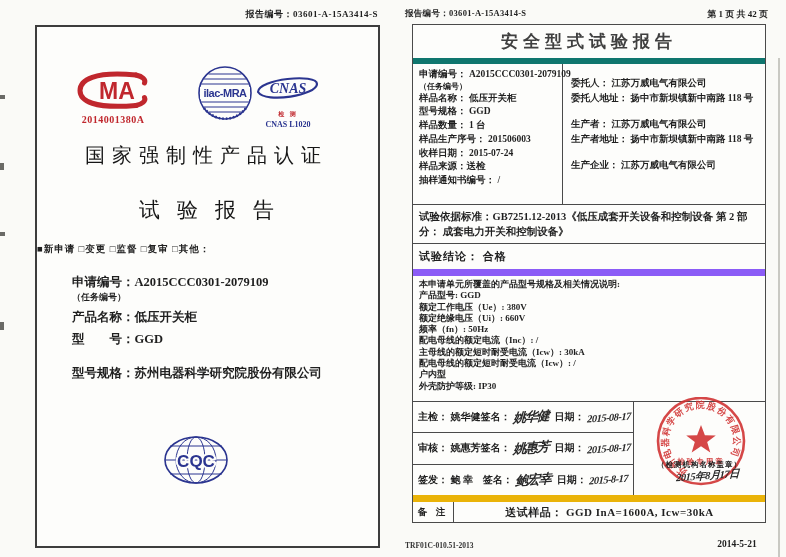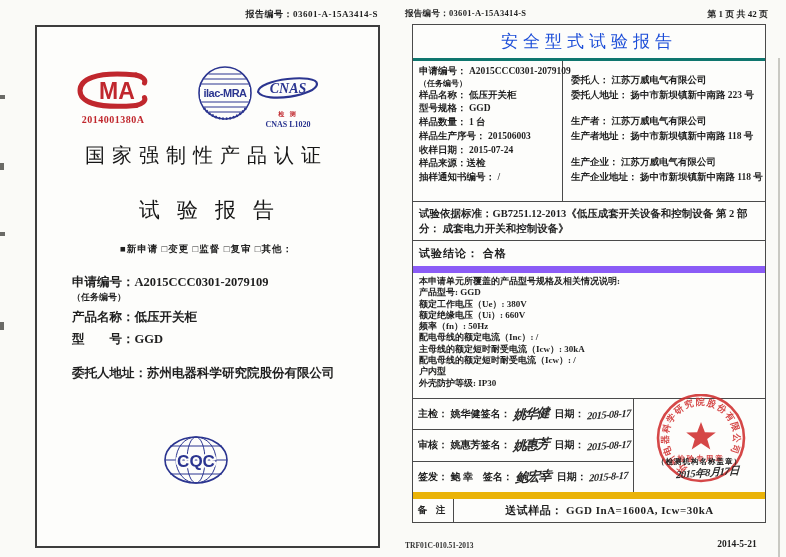--- a/index.html
+++ b/index.html
@@ -8,32 +8,32 @@
   
   .lp-reportno{left:35px;top:8px;width:343px;text-align:right;font-size:9px;font-weight:bold;letter-spacing:.5px;}
   .lp-box{left:35px;top:25px;width:341px;height:519px;border:2px solid #3d3d3d;background:#fdfdfb;}
   .cma-wrap{left:76px;top:70px;width:74px;text-align:center;}
   .cma-num{color:#c0272d;font-weight:bold;font-size:10px;letter-spacing:.5px;margin-top:0px;}
   .ilac-wrap{left:197px;top:64px;}
   .cnas-wrap{left:254px;top:72px;width:68px;text-align:center;}
   .cnas-code{color:#2b3590;font-size:8px;font-weight:bold;margin-top:1px;}
   .lp-title1{left:37px;top:142px;width:339px;text-align:center;font-size:20px;letter-spacing:7px;font-weight:500;color:#161616;}
   .lp-title2{left:37px;top:196px;width:339px;text-align:center;font-size:21px;letter-spacing:17px;text-indent:17px;color:#161616;}
-  .lp-check{left:37px;top:243px;width:339px;text-align:center;font-size:9.5px;font-weight:bold;letter-spacing:1px;}
+  .lp-check{left:37px;top:243px;width:339px;font-size:9.5px;font-weight:bold;letter-spacing:1px;}
   .lp-field{left:72px;font-size:12.5px;font-weight:bold;}
   .lp-field .val{font-weight:bold;}
   .lp-note{left:72px;top:291px;font-size:9px;font-weight:bold;}
   .pre{white-space:pre;}
   .cqc-wrap{left:163px;top:435px;}
   .scanmark{background:#6a6a66;}
   
   .rp-reportno{left:405px;top:8px;font-size:8.5px;font-weight:bold;letter-spacing:.3px;}
   .rp-pageinfo{left:676px;top:8px;width:92px;text-align:right;font-size:9px;font-weight:bold;}
   .rtable{left:412px;top:24px;width:354px;height:499px;border:1.5px solid #4a4a4a;background:#fdfdfb;box-sizing:border-box;display:flex;flex-direction:column;}
-  .r-title{height:33px;border-bottom:3px solid #0f766e;display:flex;align-items:center;justify-content:center;font-size:17px;letter-spacing:5px;font-weight:400;color:#1d4ed8;}
+  .r-title{height:33px;border-bottom:6px solid #0f766e;display:flex;align-items:center;justify-content:center;font-size:17px;letter-spacing:5px;font-weight:700;color:#404040;}
   .r-info{height:140px;border-bottom:1px solid #4a4a4a;display:flex;}
   .r-info-l{width:150px;border-right:1px solid #4a4a4a;padding:4px 0 0 6px;box-sizing:border-box;}
   .r-info-l .ln{font-size:9.5px;font-weight:bold;line-height:13.7px;white-space:nowrap;}
   .r-info-l .ln.small{font-size:8px;line-height:10px;}
   .r-info-r{flex:1;padding:12px 0 0 8px;box-sizing:border-box;}
   .r-info-r .ln{font-size:9.5px;font-weight:bold;line-height:14.5px;white-space:nowrap;}
   .r-info-r .ln.gap{margin-top:12px;}
   .r-std{height:39px;border-bottom:1px solid #4a4a4a;padding:4px 6px;box-sizing:border-box;font-size:10.5px;font-weight:bold;line-height:15px;}
   .r-concl{height:25px;border-bottom:7px solid #8b5cf6;display:flex;align-items:center;padding-left:6px;font-size:11px;font-weight:bold;letter-spacing:1px;}
   .r-cover{height:126px;border-bottom:1px solid #4a4a4a;padding:3px 6px 0;box-sizing:border-box;}
@@ -104,21 +104,21 @@
 </div>
 
 <div class="abs lp-title1">国家强制性产品认证</div>
 <div class="abs lp-title2">试验报告</div>
 <div class="abs lp-check">■新申请  □变更  □监督  □复审  □其他：</div>
 
 <div class="abs lp-field" style="top:274px;"><span class="pre">申请编号：</span><span class="val">A2015CCC0301-2079109</span></div>
 <div class="abs lp-note">（任务编号）</div>
 <div class="abs lp-field" style="top:309px;"><span class="pre">产品名称：</span><span class="val">低压开关柜</span></div>
 <div class="abs lp-field" style="top:331px;"><span class="pre">型　　号：</span><span class="val">GGD</span></div>
-<div class="abs lp-field" style="top:365px;"><span class="pre">委托人地址：</span><span class="val">苏州电器科学研究院股份有限公司</span></div>
+<div class="abs lp-field" style="top:365px;"><span class="pre">型号规格：</span><span class="val">苏州电器科学研究院股份有限公司</span></div>
 
 <div class="abs cqc-wrap">
   <svg width="66" height="50" viewBox="0 0 66 50">
     <ellipse cx="33" cy="25" rx="31" ry="23" stroke="#2b3590" stroke-width="1.6" fill="none"></ellipse>
     <ellipse cx="33" cy="25" rx="20" ry="23" stroke="#2b3590" stroke-width="1" fill="none"></ellipse>
     <ellipse cx="33" cy="25" rx="9" ry="23" stroke="#2b3590" stroke-width="1" fill="none"></ellipse>
     <line x1="7" y1="11" x2="59" y2="11" stroke="#2b3590" stroke-width="1"></line>
     <line x1="2" y1="25" x2="64" y2="25" stroke="#2b3590" stroke-width="1"></line>
     <line x1="7" y1="39" x2="59" y2="39" stroke="#2b3590" stroke-width="1"></line>
     <text x="33" y="31.5" text-anchor="middle" font-size="17" font-weight="bold" fill="#2b3590" font-family="Liberation Sans, sans-serif" stroke="#fdfdfb" stroke-width="4" paint-order="stroke">CQC</text>
@@ -139,25 +139,24 @@
       <div class="ln">样品名称： 低压开关柜</div>
       <div class="ln">型号规格： GGD</div>
       <div class="ln">样品数量： 1 台</div>
       <div class="ln">样品生产序号： 201506003</div>
       <div class="ln">收样日期： 2015-07-24</div>
       <div class="ln">样品来源：送检</div>
       <div class="ln">抽样通知书编号： /</div>
     </div>
     <div class="r-info-r">
       <div class="ln">委托人： 江苏万威电气有限公司</div>
-      <div class="ln">委托人地址： 扬中市新坝镇新中南路 223 号</div>
+      <div class="ln">委托人地址： 扬中市新坝镇新中南路 118 号</div>
       <div class="ln gap">生产者： 江苏万威电气有限公司</div>
       <div class="ln">生产者地址： 扬中市新坝镇新中南路 118 号</div>
       <div class="ln gap">生产企业： 江苏万威电气有限公司</div>
-      <div class="ln">生产企业地址： 扬中市新坝镇新中南路 118 号</div>
     </div>
   </div>
 
   <div class="r-std">试验依据标准：GB7251.12-2013《低压成套开关设备和控制设备 第 2 部分： 成套电力开关和控制设备》</div>
 
   <div class="r-concl">试验结论： 合格</div>
 
   <div class="r-cover">
     <div class="ln">本申请单元所覆盖的产品型号规格及相关情况说明:</div>
     <div class="ln">产品型号: GGD</div>

